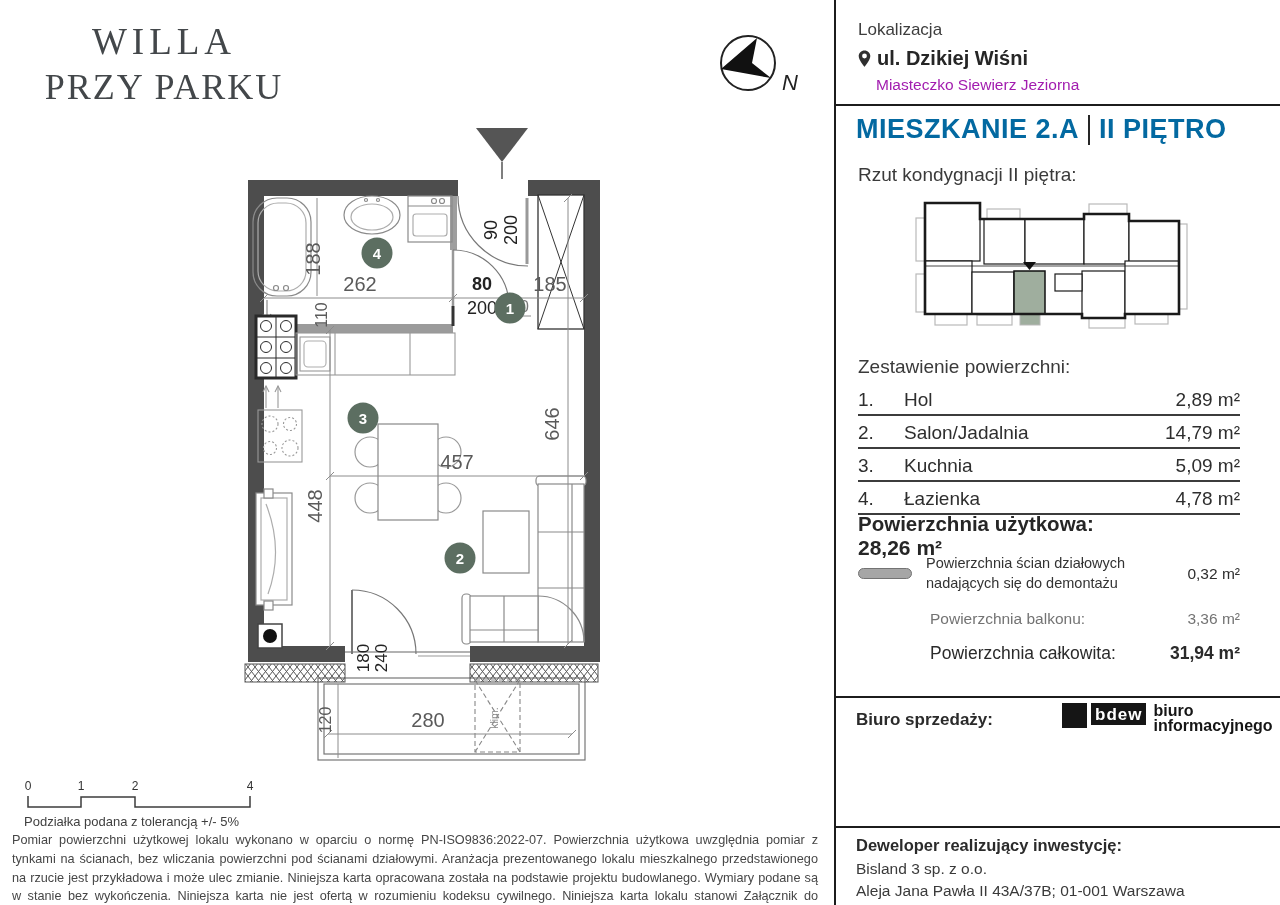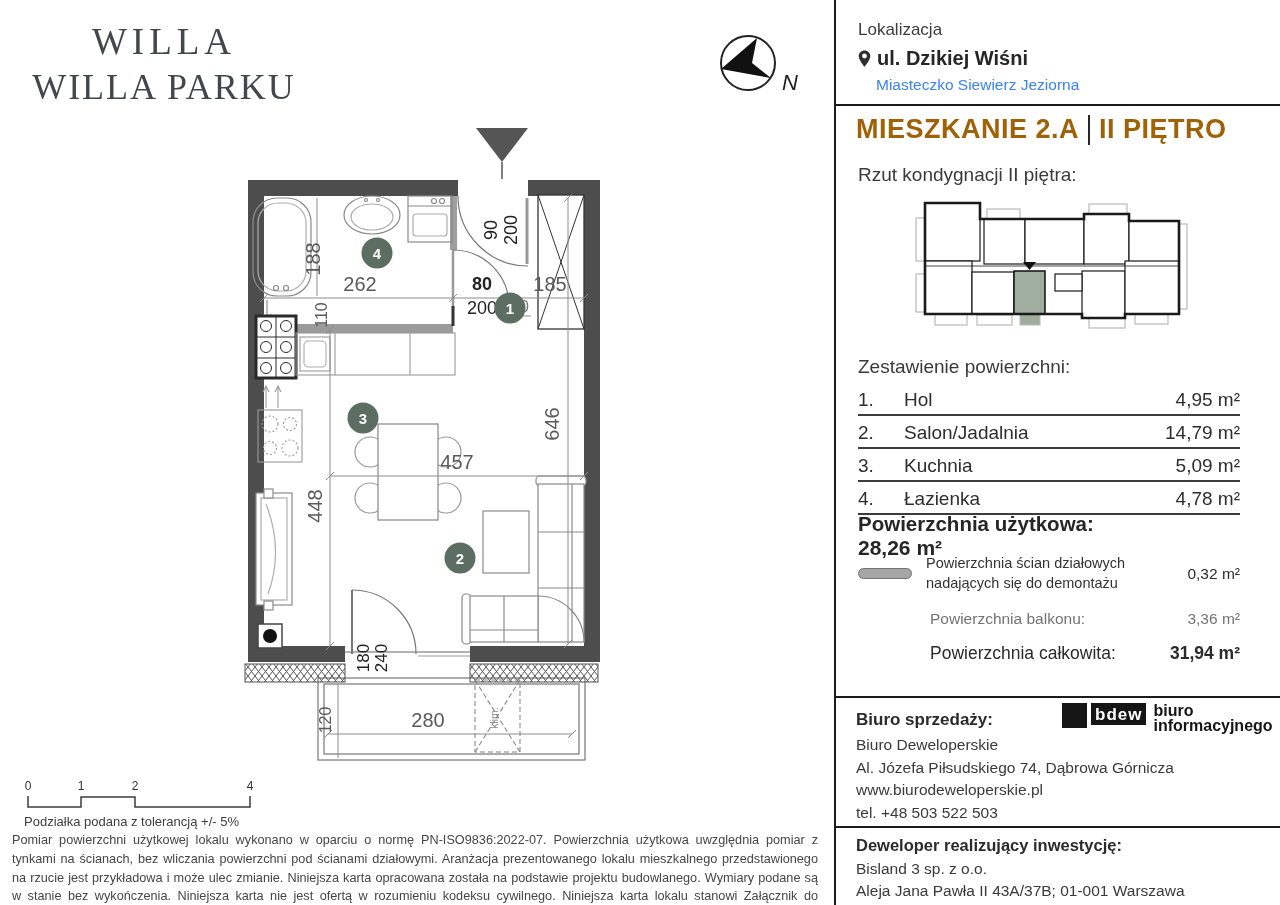--- a/index.html
+++ b/index.html
@@ -18,25 +18,25 @@
   .brand .l2 { font-size:36px; letter-spacing:2px; font-weight:500; margin-top:3px; }
 
   
   .vline { left:834px; top:0; width:2px; height:905px; background:#1c1c1c; }
   .hline { left:836px; width:444px; height:2px; background:#1c1c1c; }
 
   
   .loc-head { left:858px; top:20px; font-size:17px; color:#3d3d3d; }
   .loc-street { left:858px; top:47px; display:flex; align-items:center; gap:6px;
                 font-size:20px; font-weight:600; color:#262626; }
-  .loc-city { left:876px; top:76px; font-size:15.5px; color:#3b82f6; }
+  .loc-city { left:876px; top:76px; font-size:15.5px; color:#a21caf; }
 
   
   .apt { left:856px; top:114px; display:flex; align-items:center; white-space:nowrap; }
-  .apt .nm, .apt .fl { font-size:27px; font-weight:800; color:#a16207; letter-spacing:.5px; }
+  .apt .nm, .apt .fl { font-size:27px; font-weight:800; color:#0369a1; letter-spacing:.5px; }
   .apt .sep { width:2px; height:30px; background:#262626; margin:0 9px; }
   .apt-caption { left:858px; top:164px; font-size:19px; color:#3a3a3a; }
 
   
   .areas-head { left:858px; top:356px; font-size:19px; color:#3a3a3a; }
   .areas-table { left:858px; top:388px; width:382px; }
   .arow { display:flex; align-items:baseline; border-bottom:2px solid #3c3c3c;
           padding:1px 0 3px 0; margin-bottom:5px; font-size:19px; color:#2e2e2e; }
   .arow .no { width:46px; }
   .arow .nm { flex:1; }
@@ -73,21 +73,21 @@
 
   svg text { font-family:"Liberation Sans", sans-serif; }
 </style>
 </head>
 <body>
 
 <div id="page">
 
   <div class="abs brand">
     <div class="l1">WILLA</div>
-    <div class="l2">WILLA PARKU</div>
+    <div class="l2">PRZY PARKU</div>
   </div>
 
   <svg class="abs" style="left:712px;top:26px" width="88" height="72" viewBox="0 0 88 72">
     <circle cx="36" cy="37" r="27" fill="none" stroke="#222" stroke-width="2"></circle>
     <polygon points="9,43 45,12 40,37 59,52" fill="#111"></polygon>
     <text x="70" y="64" font-size="22" font-style="italic" font-family="Liberation Serif, serif" fill="#222">N</text>
   </svg>
 
   <svg class="abs" style="left:220px;top:118px" width="610" height="670" viewBox="0 0 610 670">
     <defs>
@@ -370,21 +370,21 @@
     <polygon points="131,66 144,66 137.5,74" fill="#111"></polygon>
 
     <path d="M33,7 H88 V23 H192 V18 H237 V25 H287 V118 H233 V122 H190 V118 H33 Z" fill="none" stroke="#1a1a1a" stroke-width="2.6"></path>
   </svg>
 
   <div class="abs areas-head">Zestawienie powierzchni:</div>
   <div class="abs areas-table">
     <div class="arow">
       <span class="no">1.</span>
       <span class="nm">Hol</span>
-      <span class="val">4,95 m²</span>
+      <span class="val">2,89 m²</span>
     </div>
     <div class="arow">
       <span class="no">2.</span>
       <span class="nm">Salon/Jadalnia</span>
       <span class="val">14,79 m²</span>
     </div>
     <div class="arow">
       <span class="no">3.</span>
       <span class="nm">Kuchnia</span>
       <span class="val">5,09 m²</span>
@@ -415,26 +415,20 @@
 
   <div class="abs sales-head">Biuro sprzedaży:</div>
   <div class="abs bdew">
     <span class="sq"></span>
     <span class="abbr">bdew</span>
     <span class="words">
       <div>biuro</div>
       <div>informacyjnego</div>
     </span>
   </div>
-  <div class="abs sales-lines">
-    <div>Biuro Deweloperskie</div>
-    <div>Al. Józefa Piłsudskiego 74, Dąbrowa Górnicza</div>
-    <div>www.biurodeweloperskie.pl</div>
-    <div>tel. +48 503 522 503</div>
-  </div>
 
   <div class="abs dev-head">Deweloper realizujący inwestycję:</div>
   <div class="abs dev-lines">
     <div>Bisland 3 sp. z o.o.</div>
     <div>Aleja Jana Pawła II 43A/37B; 01-001 Warszawa</div>
   </div>
 
 </div>
 
 </body></html>

